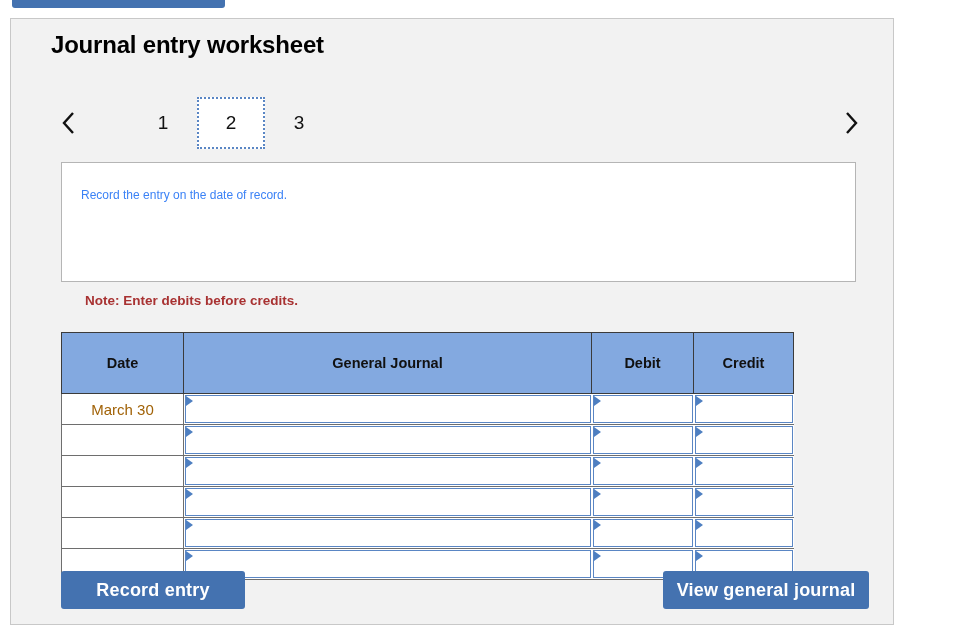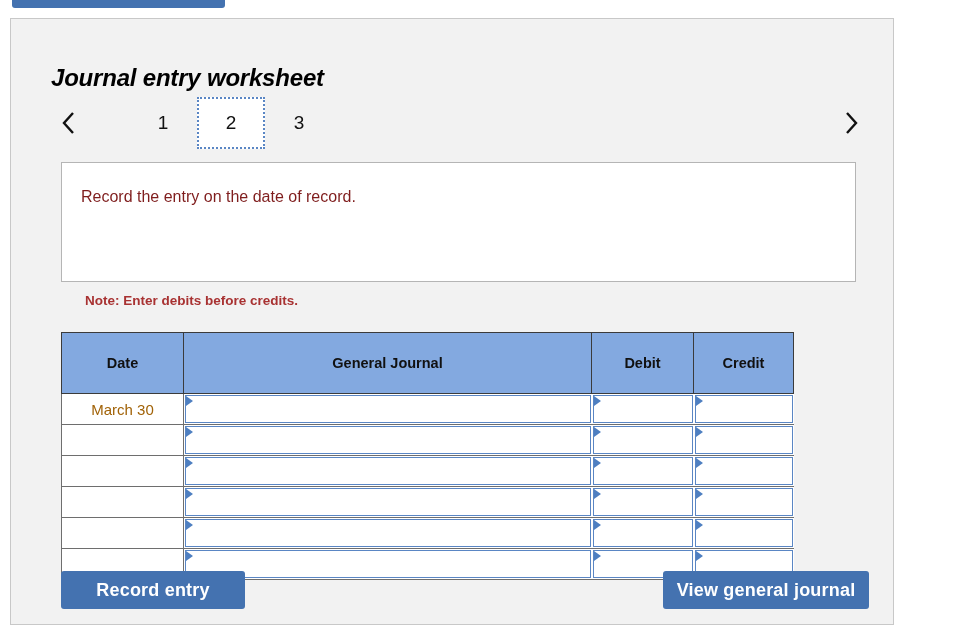--- a/index.html
+++ b/index.html
@@ -35,26 +35,25 @@
     width: 884px;
     height: 607px;
     background: #f2f2f2;
     border: 1px solid #c8c8c8;
     box-sizing: border-box;
   }
 
   .page-title {
     position: absolute;
     left: 40px;
-    top: 45px;
+    top: 12px;
     font-size: 24px;
     font-weight: bold;
     color: #000000;
     letter-spacing: -0.2px;
-    font-style: italic;
   }
 
   
   .tabstrip {
     position: absolute;
     left: 30px;
     top: 78px;
     width: 830px;
     height: 54px;
   }
@@ -107,22 +106,22 @@
     width: 795px;
     height: 120px;
     background: #ffffff;
     border: 1px solid #b5b5b5;
     box-sizing: border-box;
   }
   .desc-text {
     position: absolute;
     left: 19px;
     top: 25px;
-    font-size: 16px;
-    color: #7f1d1d;
+    font-size: 12px;
+    color: #3b82f6;
   }
 
   .note {
     position: absolute;
     left: 50px;
     top: 274px;
     font-size: 13.5px;
     color: #a83232;
     font-weight: bold;
     padding-left: 24px;

